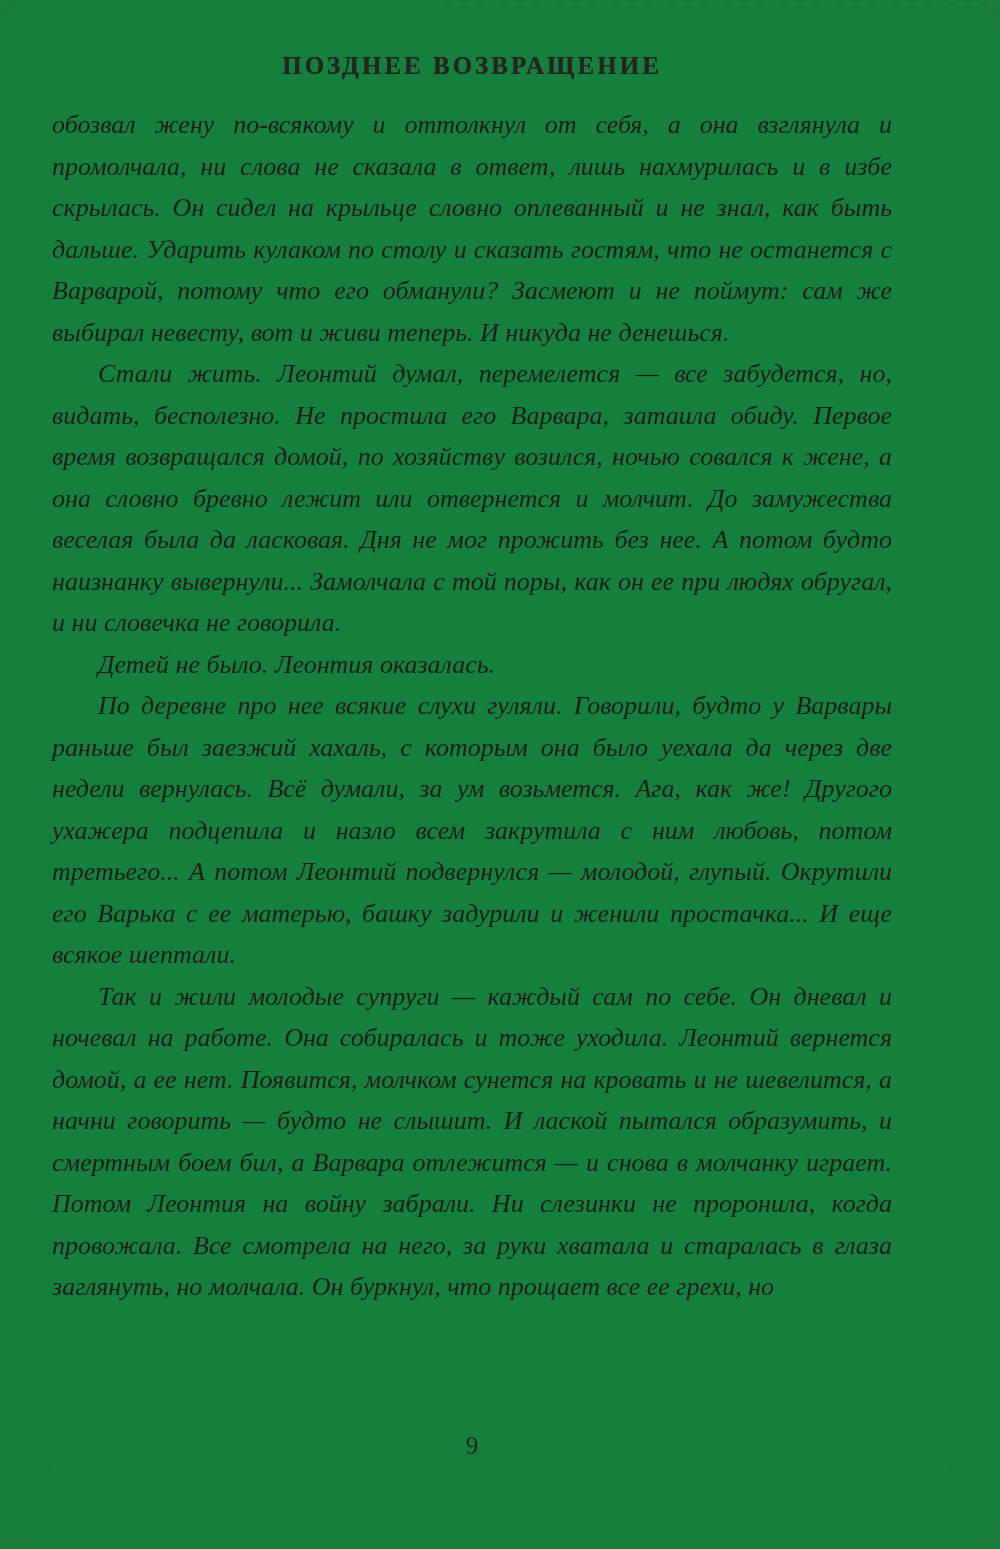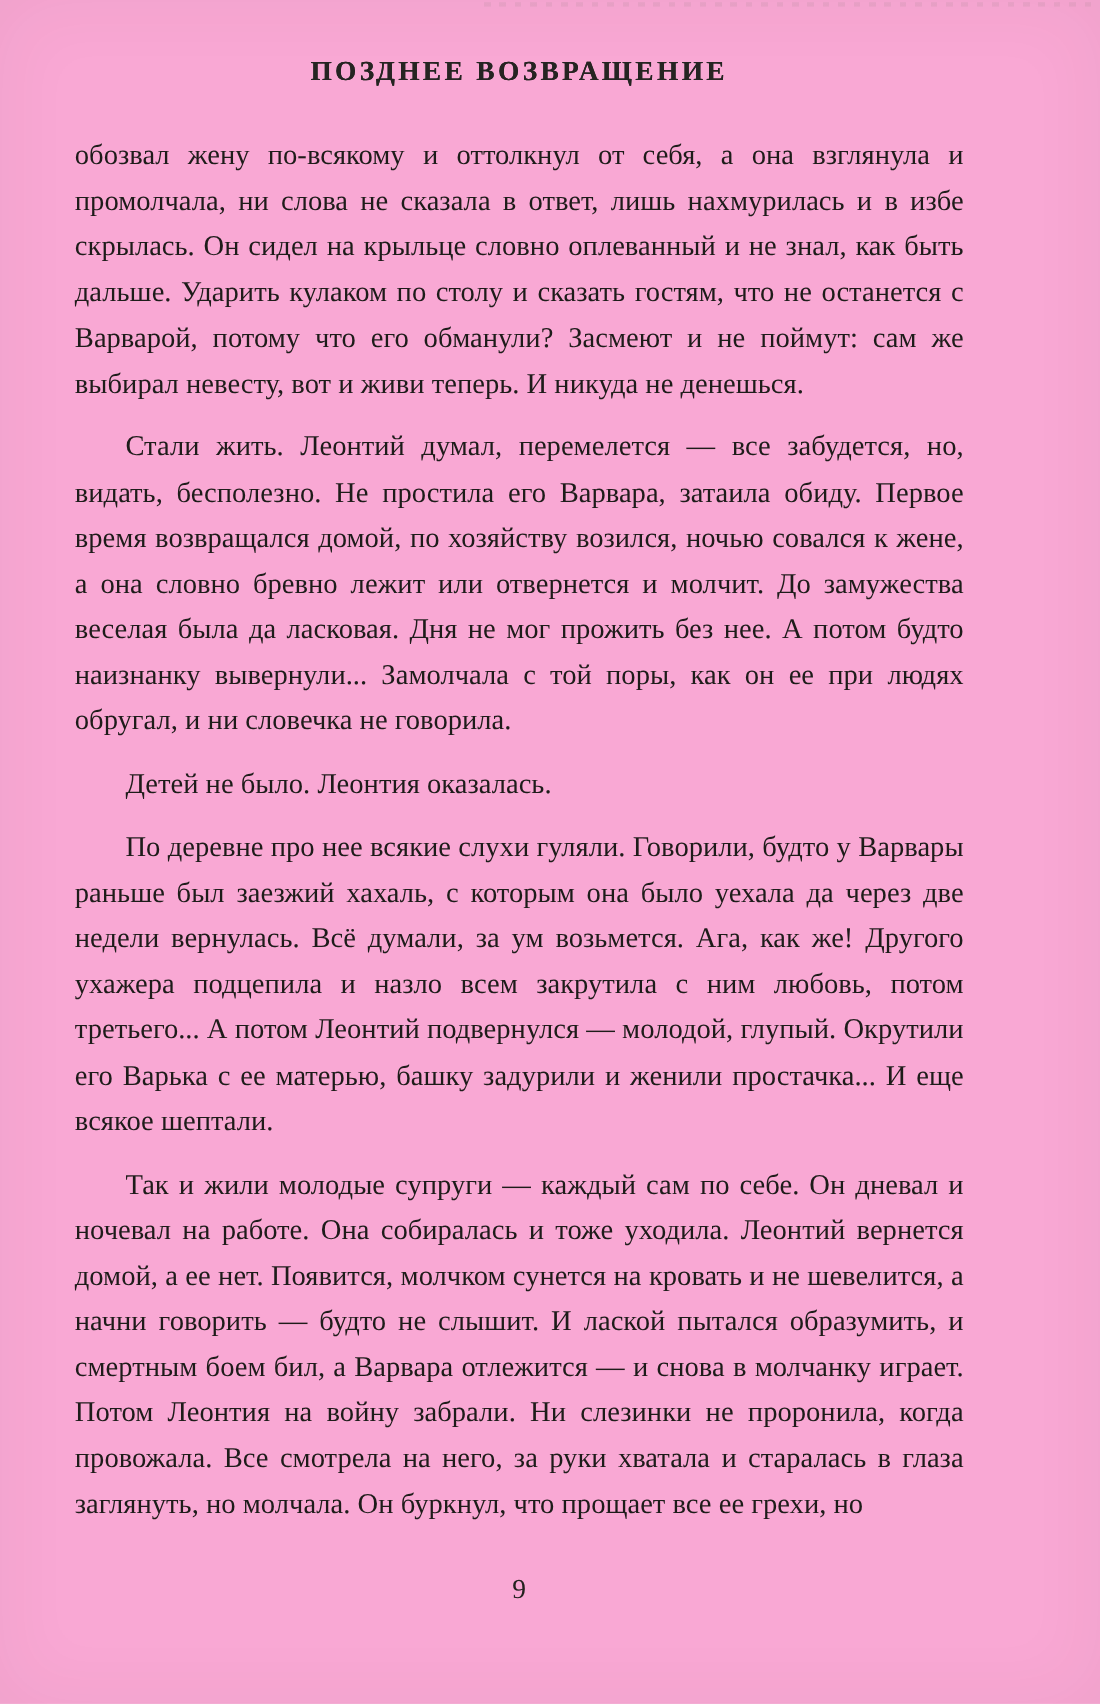--- a/index.html
+++ b/index.html
@@ -5,21 +5,21 @@
   html, body {
     margin: 0;
     padding: 0;
     background: #ffffff;
   }
   .page {
     position: relative;
     width: 1000px;
     height: 1549px;
     margin: 0 auto;
-    background: #f9a8d4;
+    background: #15803d;
     box-shadow: inset 0 0 70px rgba(60,55,45,0.06);
     overflow: hidden;
     font-family: "Liberation Serif", "DejaVu Serif", serif;
     color: #1e1c1a;
   }
   
   .scan-noise {
     position: absolute;
     top: 2px;
     right: 0;
@@ -49,21 +49,22 @@
   .body-text {
     position: absolute;
     top: 104px;
     left: 52px;
     width: 840px;
     font-size: 26px;
     line-height: 41.5px;
     text-align: justify;
   }
   .body-text p {
-    margin: 16px;
+    margin: 0;
+    font-style: italic;
   }
   .body-text p.indent {
     text-indent: 46px;
   }
   .page-number {
     position: absolute;
     top: 1432px;
     left: 52px;
     width: 840px;
     text-align: center;

